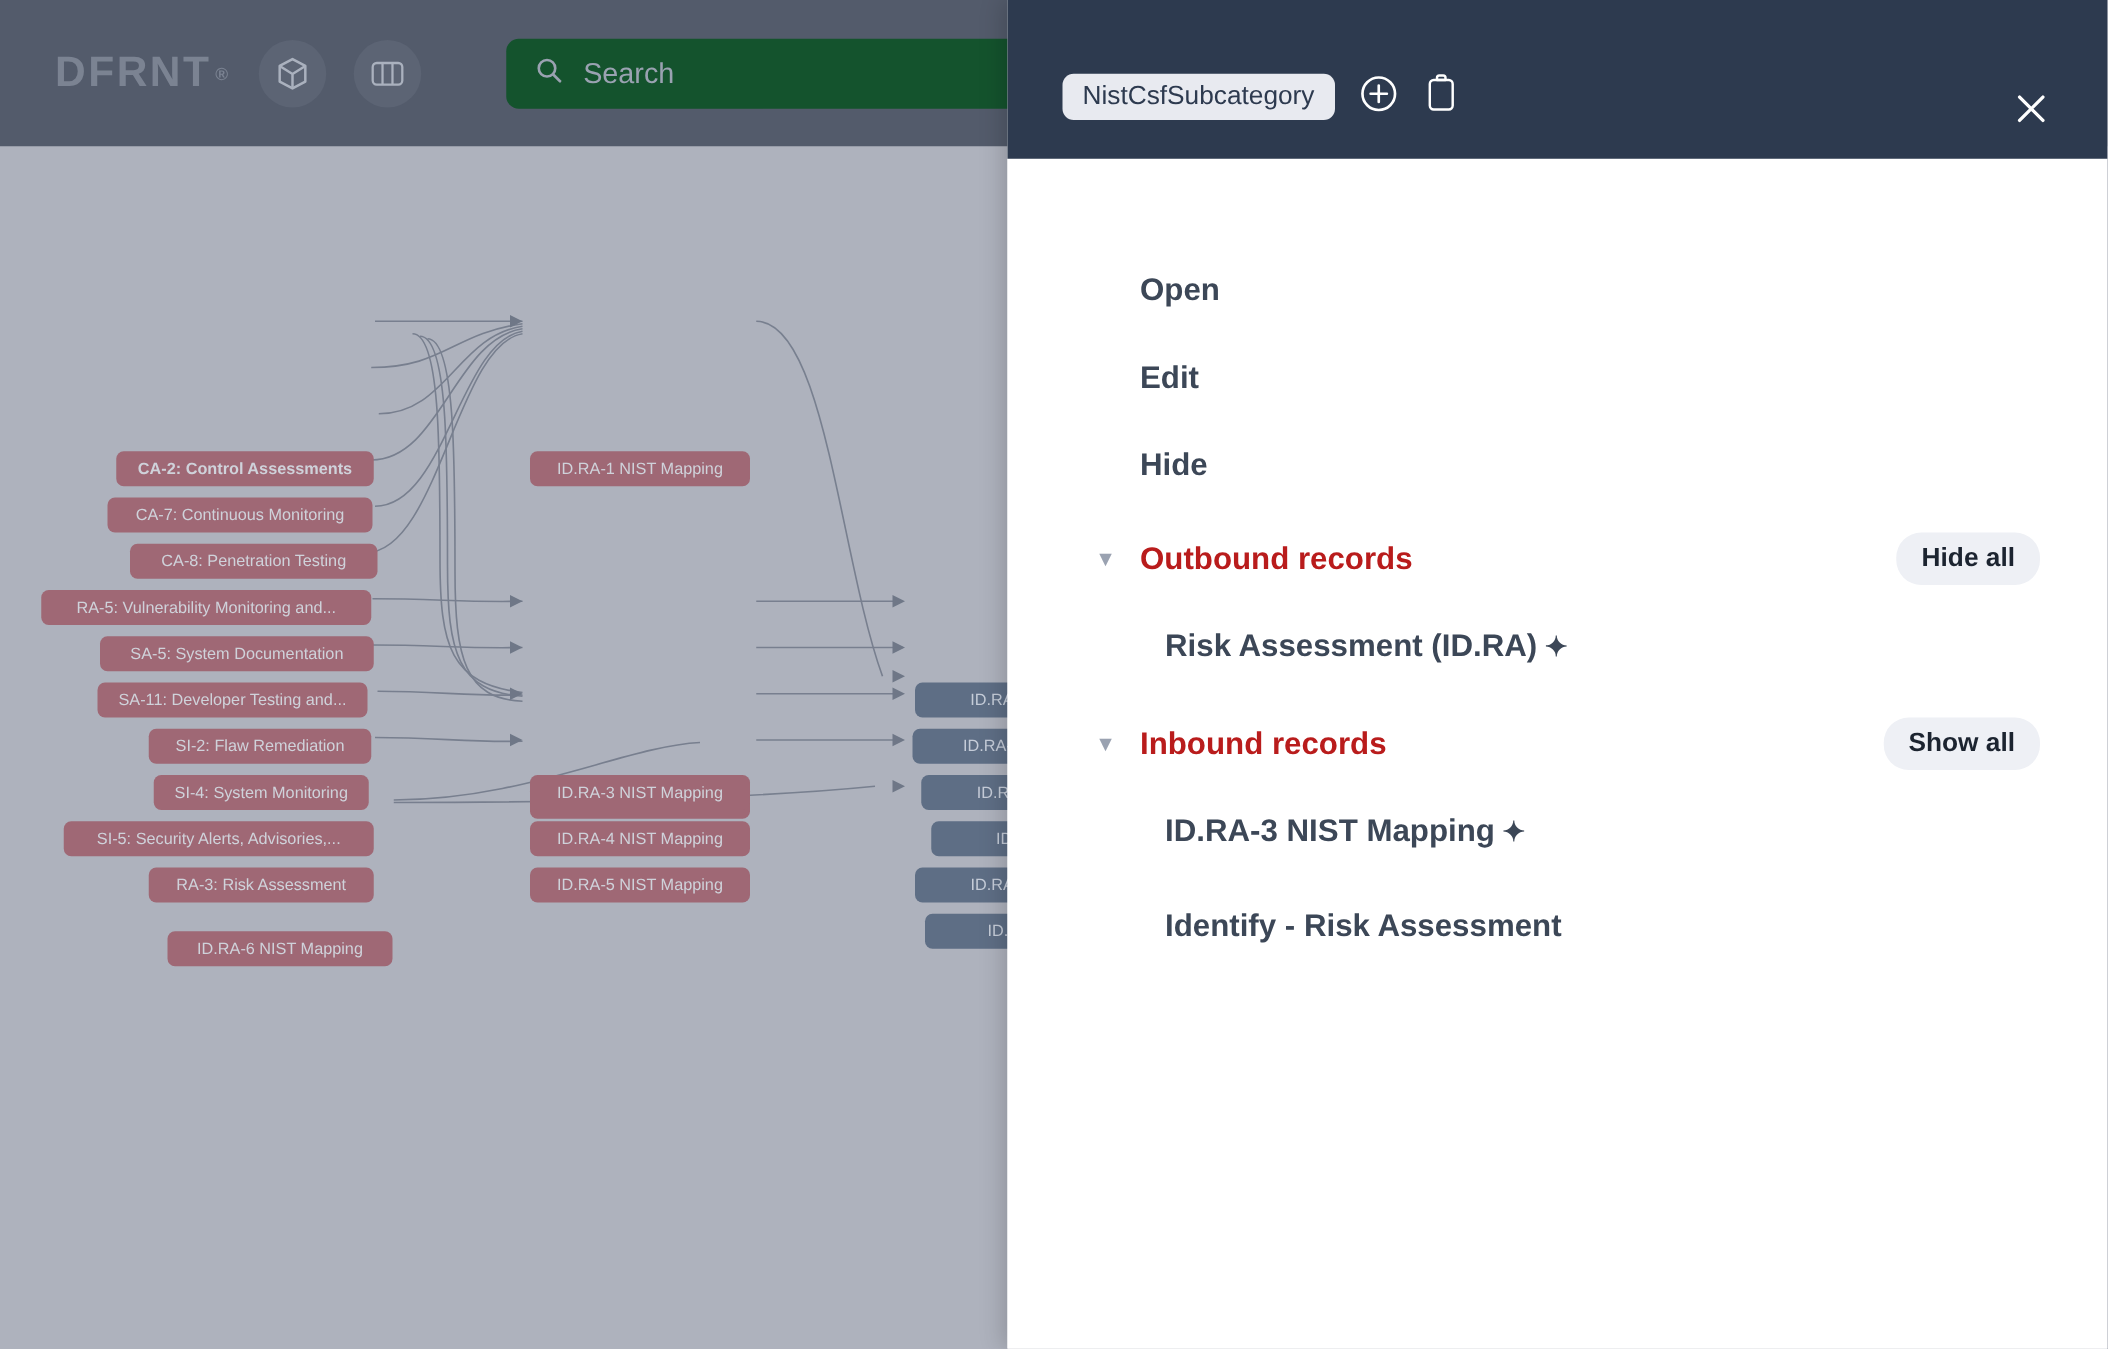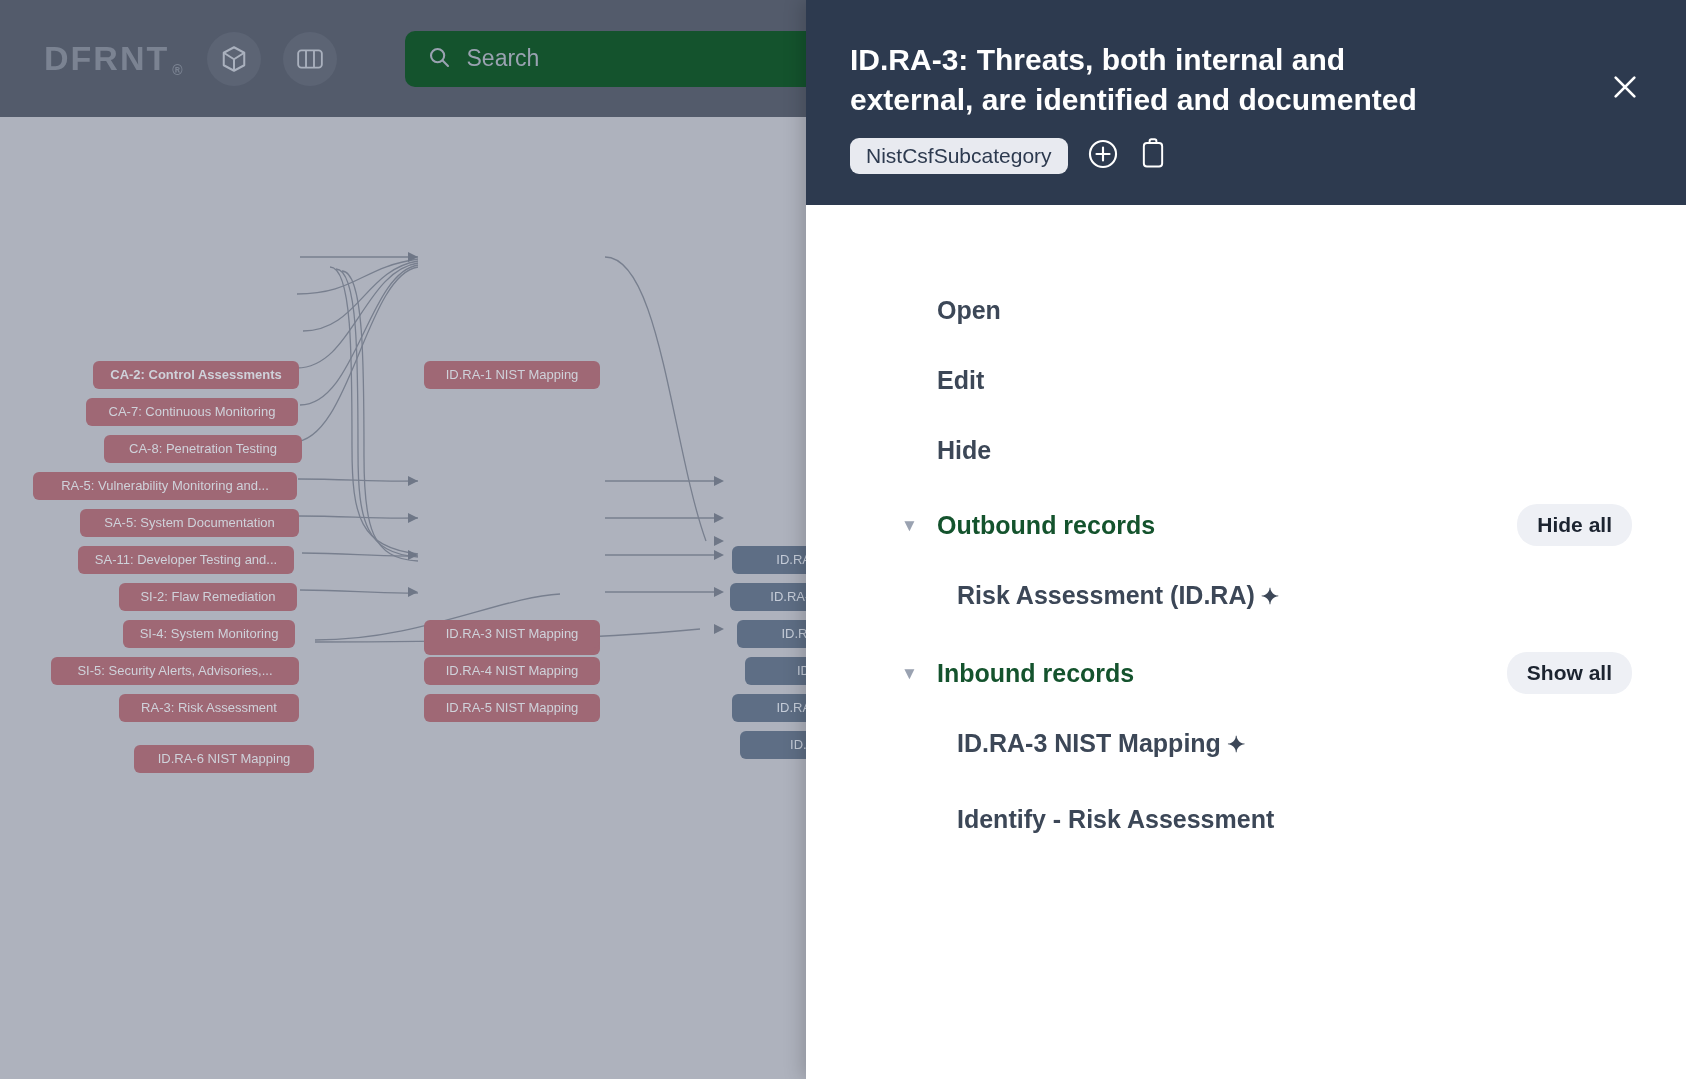--- a/index.html
+++ b/index.html
@@ -37,21 +37,21 @@
     padding-left: 44px;
     box-sizing: border-box;
   }
 
   .brand {
     font-size: 34px;
     font-weight: 700;
     letter-spacing: 2px;
     color: #7b8392;
     display: flex;
-    align-items: flex-end;
+    align-items: center;
   }
   .brand-mark {
     font-size: 14px;
     margin-left: 3px;
     color: #7b8392;
   }
 
   .topbar-btn {
     width: 54px; height: 54px;
     border-radius: 50%;
@@ -155,21 +155,20 @@
     width: 34px; height: 34px;
     display: flex; align-items: center; justify-content: center;
     cursor: pointer;
   }
 
   .panel-body {
     flex: 1;
     background: #fff;
     padding: 70px 0 0 0;
     overflow: hidden;
-    margin-left: 25px;
   }
 
   .menu-item {
     font-size: 25px;
     font-weight: 700;
     color: #3c4757;
     padding: 0 0 0 106px;
     height: 70px;
     line-height: 70px;
     cursor: pointer;
@@ -186,21 +185,21 @@
     width: 22px;
     color: #9aa2b1;
     font-size: 17px;
     margin-right: 14px;
     line-height: 1;
     cursor: pointer;
   }
   .section-title {
     font-size: 25px;
     font-weight: 700;
-    color: #14532d;
+    color: #b91c1c;
     flex: 1;
   }
   .section-action {
     background: #eef0f5;
     color: #1c2430;
     font-size: 21px;
     font-weight: 700;
     border: none;
     border-radius: 20px;
     padding: 9px 20px;
@@ -331,21 +330,20 @@
       <div class="node blue" style="left:737px; top:503px; width:150px;">ID.RA-3: T</div>
       <div class="node blue" style="left:745px; top:540px; width:150px;">ID.RA-4</div>
       <div class="node blue" style="left:732px; top:577px; width:150px;">ID.RA-5: T</div>
       <div class="node blue" style="left:740px; top:614px; width:150px;">ID.RA-6:</div>
     </div>
   </div>
 
   <div class="panel">
 
     <div class="panel-header">
-      <h1 class="panel-title">ID.RA-3: Threats, both internal and external, are identified and documented</h1>
 
       <div class="panel-meta">
         <span class="type-badge">NistCsfSubcategory</span>
 
         <span class="meta-icon">
           <span>
             <svg width="34" height="34" viewBox="0 0 24 24" fill="none" stroke="#ffffff" stroke-width="1.5" stroke-linecap="round">
               <circle cx="12" cy="12" r="9.2"></circle>
               <path d="M12 7.4v9.2M7.4 12h9.2"></path>
             </svg>

